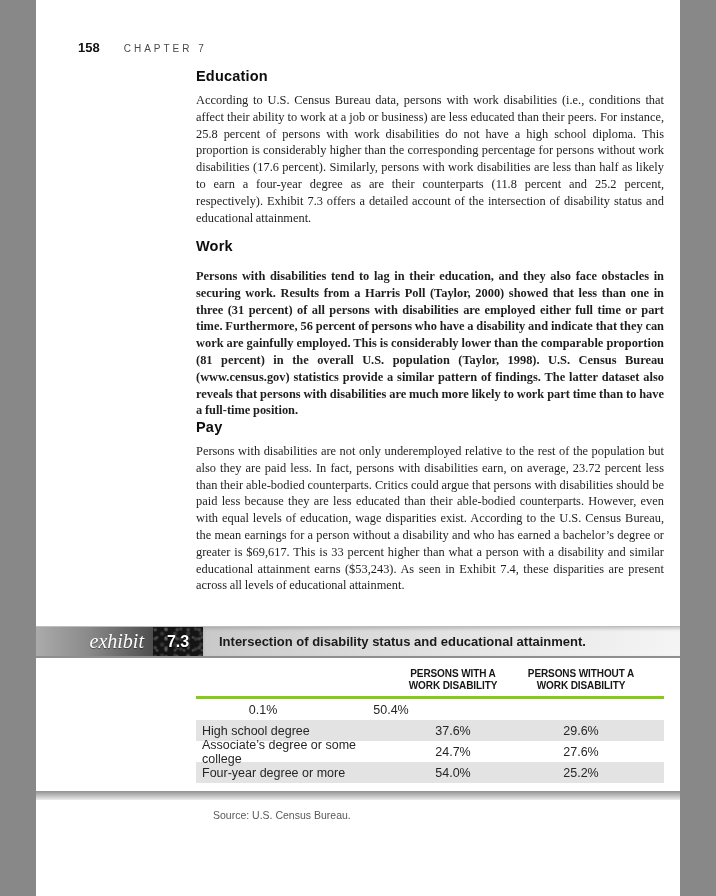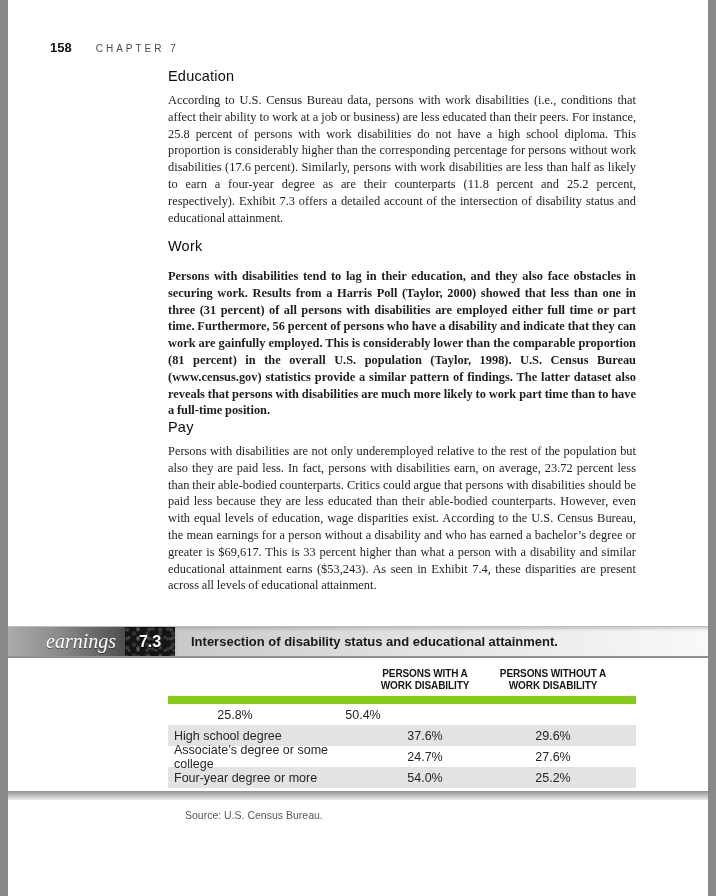--- a/index.html
+++ b/index.html
@@ -1,34 +1,34 @@
 <!DOCTYPE html>
 <html><head>
 <meta charset="utf-8">
 <style>
   * { margin:0; padding:0; box-sizing:border-box; }
   html,body { background:#888; }
   .page {
     position:relative;
-    width:700px; height:896px;
+    width:644px; height:896px;
     margin:0 auto;
     background:#ffffff;
     overflow:hidden;
     font-family:"Liberation Serif", serif;
     color:#1c1c1c;
   }
   
   .running-head { position:absolute; top:40px; left:42px; display:flex; align-items:baseline; gap:24px; }
   .page-num { font-family:"Liberation Sans", sans-serif; font-weight:bold; font-size:13px; color:#111; }
   .chapter-label { font-family:"Liberation Sans", sans-serif; font-size:10px; letter-spacing:3px; color:#4a4a4a; }
 
   
   .sec-heading {
     position:absolute; left:160px; width:468px;
-    font-family:"Liberation Sans", sans-serif; font-weight:normal;
+    font-family:"Liberation Sans", sans-serif; font-weight:bold;
     font-size:14.5px; color:#0d0d0d; letter-spacing:0.2px;
   }
   .sec-body {
     position:absolute; left:160px; width:468px;
     font-size:12.4px; line-height:16.8px;
     text-align:justify; word-spacing:-0.4px;
     color:#1e1e1e;
   }
   .h-education { top:68px; }
   .p-education { top:92px; }
@@ -75,21 +75,21 @@
     box-shadow:inset 0 2px 3px rgba(120,120,120,0.35);
     display:flex; align-items:center; padding-left:16px;
   }
   .exhibit-title {
     font-family:"Liberation Sans", sans-serif; font-weight:bold;
     font-size:13px; color:#1a1a1a;
   }
 
   
   .exhibit-table { position:absolute; top:668px; left:160px; width:468px; font-family:"Liberation Sans", sans-serif; }
-  .thead { display:flex; align-items:center; padding-right:22px; padding-bottom:5px; border-bottom:8px solid #84cc16; }
+  .thead { display:flex; align-items:center; padding-right:22px; padding-bottom:5px; border-bottom:3px solid #84cc16; }
   .col-label { width:190px; }
   .col-a { width:134px; text-align:center; }
   .col-b { width:122px; text-align:center; }
   .th {
     font-weight:bold; font-size:10px; line-height:11.5px;
     color:#161616; letter-spacing:-0.1px;
   }
   .tbody .trow { display:flex; align-items:center; height:21px; padding-right:22px; font-size:12.5px; color:#262626; }
   .tbody .trow:nth-child(even) { background:#e3e3e3; }
   .trow .col-label { padding-left:6px; }
@@ -118,21 +118,21 @@
   <p class="sec-body p-education">According to U.S. Census Bureau data, persons with work disabilities (i.e., conditions that affect their ability to work at a job or business) are less educated than their peers. For instance, 25.8 percent of persons with work disabilities do not have a high school diploma. This proportion is considerably higher than the corresponding percentage for persons without work disabilities (17.6 percent). Similarly, persons with work disabilities are less than half as likely to earn a four-year degree as are their counterparts (11.8 percent and 25.2 percent, respectively). Exhibit 7.3 offers a detailed account of the intersection of disability status and educational attainment.</p>
 
   <h2 class="sec-heading h-work">Work</h2>
   <p class="sec-body p-work">Persons with disabilities tend to lag in their education, and they also face obstacles in securing work. Results from a Harris Poll (Taylor, 2000) showed that less than one in three (31 percent) of all persons with disabilities are employed either full time or part time. Furthermore, 56 percent of persons who have a disability and indicate that they can work are gainfully employed. This is considerably lower than the comparable proportion (81 percent) in the overall U.S. population (Taylor, 1998). U.S. Census Bureau (www.census.gov) statistics provide a similar pattern of findings. The latter dataset also reveals that persons with disabilities are much more likely to work part time than to have a full-time position.</p>
 
   <h2 class="sec-heading h-pay">Pay</h2>
   <p class="sec-body p-pay">Persons with disabilities are not only underemployed relative to the rest of the population but also they are paid less. In fact, persons with disabilities earn, on average, 23.72 percent less than their able-bodied counterparts. Critics could argue that persons with disabilities should be paid less because they are less educated than their able-bodied counterparts. However, even with equal levels of education, wage disparities exist. According to the U.S. Census Bureau, the mean earnings for a person without a disability and who has earned a bachelor’s degree or greater is $69,617. This is 33 percent higher than what a person with a disability and similar educational attainment earns ($53,243). As seen in Exhibit 7.4, these disparities are present across all levels of educational attainment.</p>
 
   <div class="exhibit-banner">
     <div class="banner-left">
-      <span class="exhibit-word">earnings</span>
+      <span class="exhibit-word">exhibit</span>
     </div>
     <div class="exhibit-num-box">
       <span class="exhibit-number">7.3</span>
     </div>
     <div class="banner-title-area">
       <span class="exhibit-title">Intersection of disability status and educational attainment.</span>
     </div>
   </div>
 
   <div class="exhibit-table">
@@ -142,21 +142,21 @@
         <div>PERSONS WITH A</div>
         <div>WORK DISABILITY</div>
       </div>
       <div class="col-b th">
         <div>PERSONS WITHOUT A</div>
         <div>WORK DISABILITY</div>
       </div>
     </div>
     <div class="tbody">
       <div class="trow">
-        <div class="col-a">25.8%</div>
+        <div class="col-a">0.1%</div>
         <div class="col-b">50.4%</div>
       </div>
       <div class="trow">
         <div class="col-label">High school degree</div>
         <div class="col-a">37.6%</div>
         <div class="col-b">29.6%</div>
       </div>
       <div class="trow">
         <div class="col-label">Associate’s degree or some college</div>
         <div class="col-a">24.7%</div>

